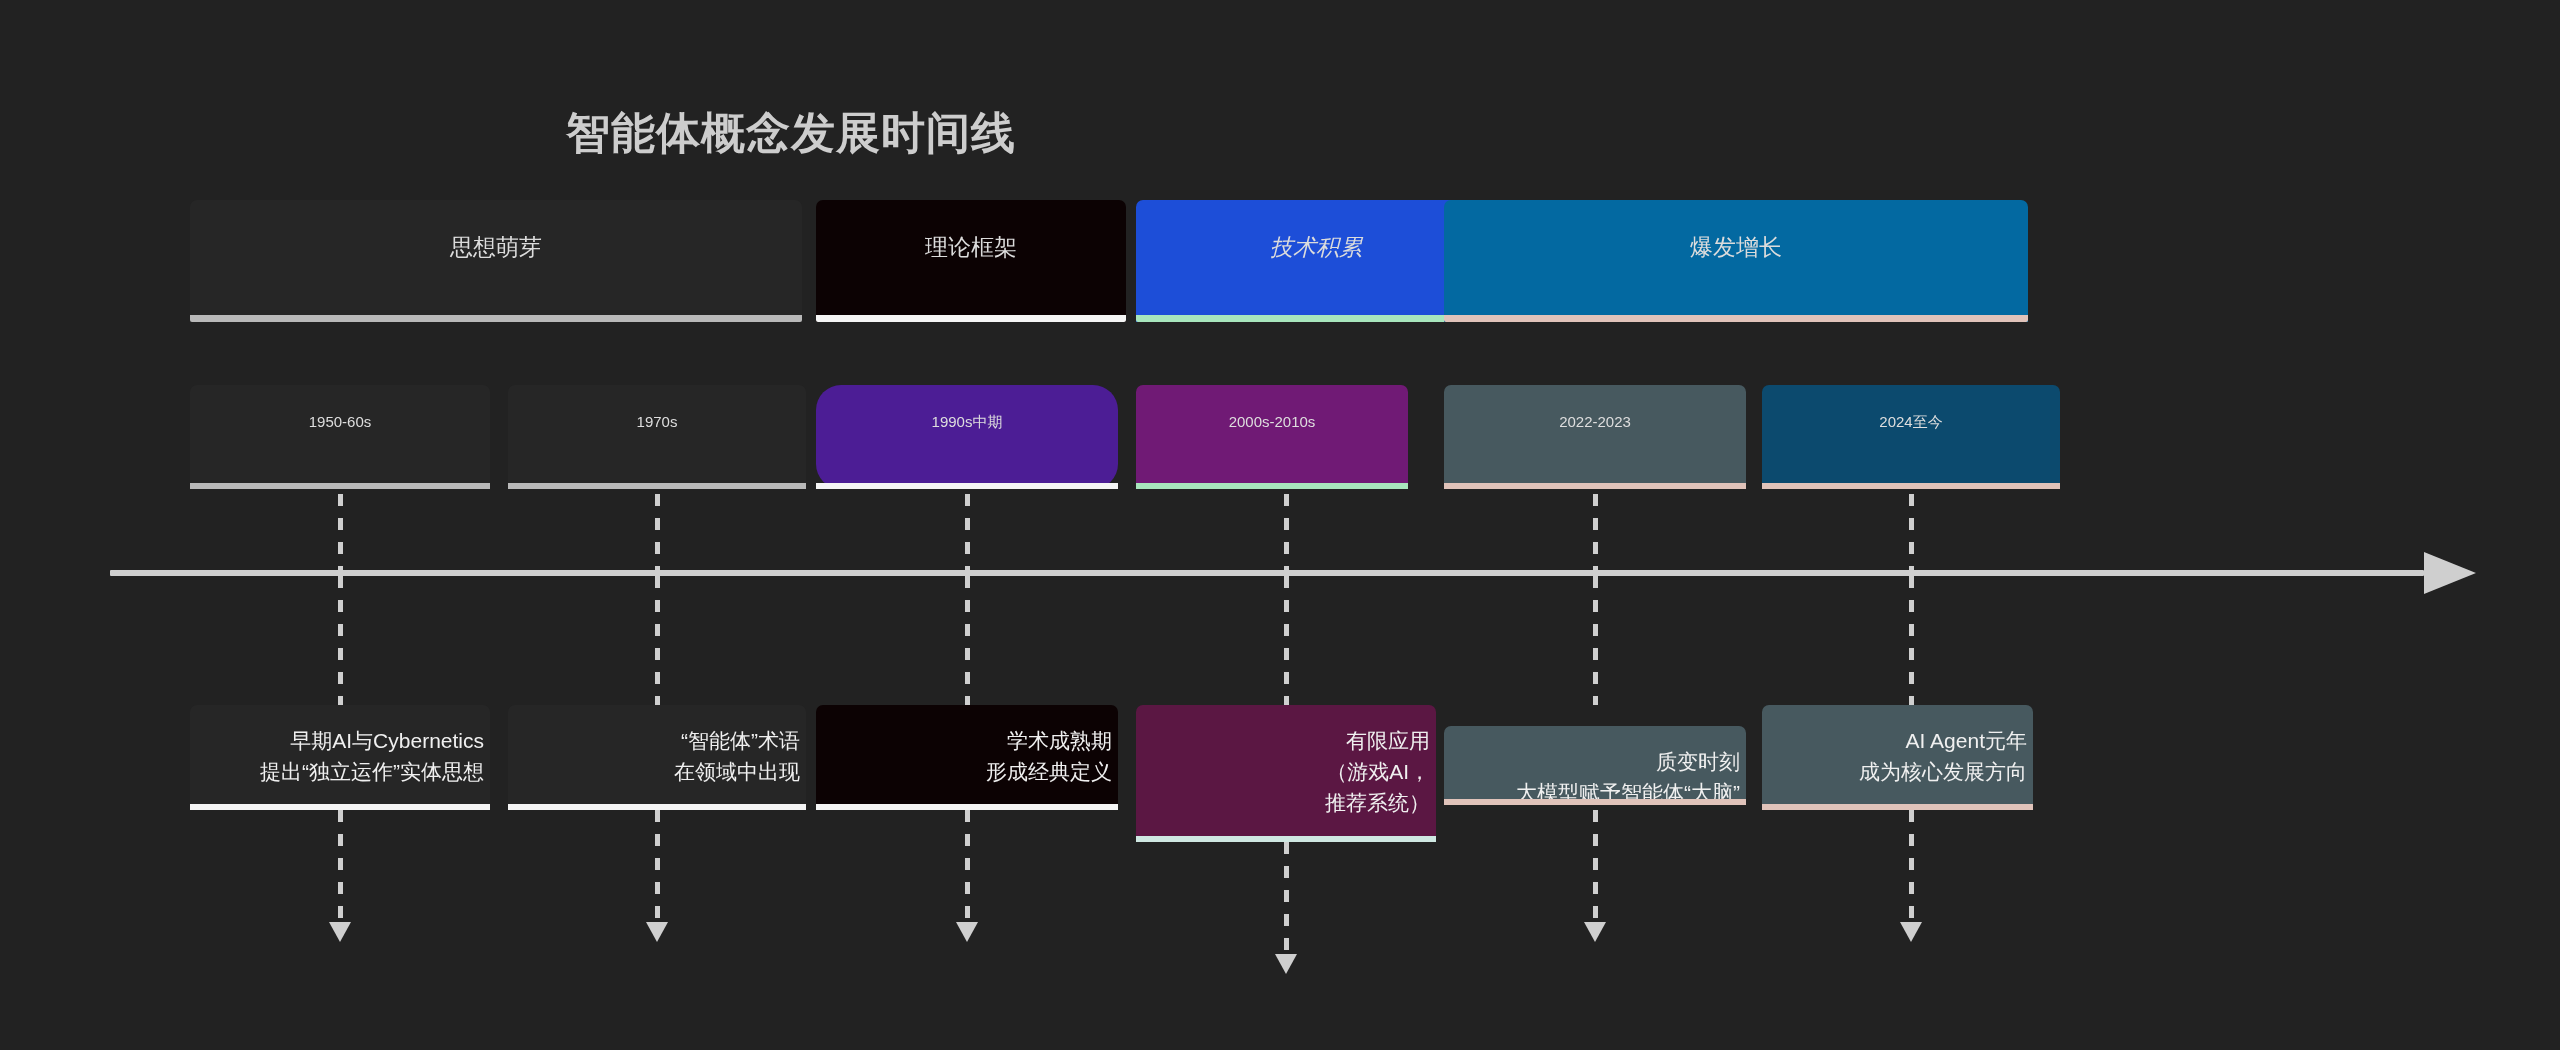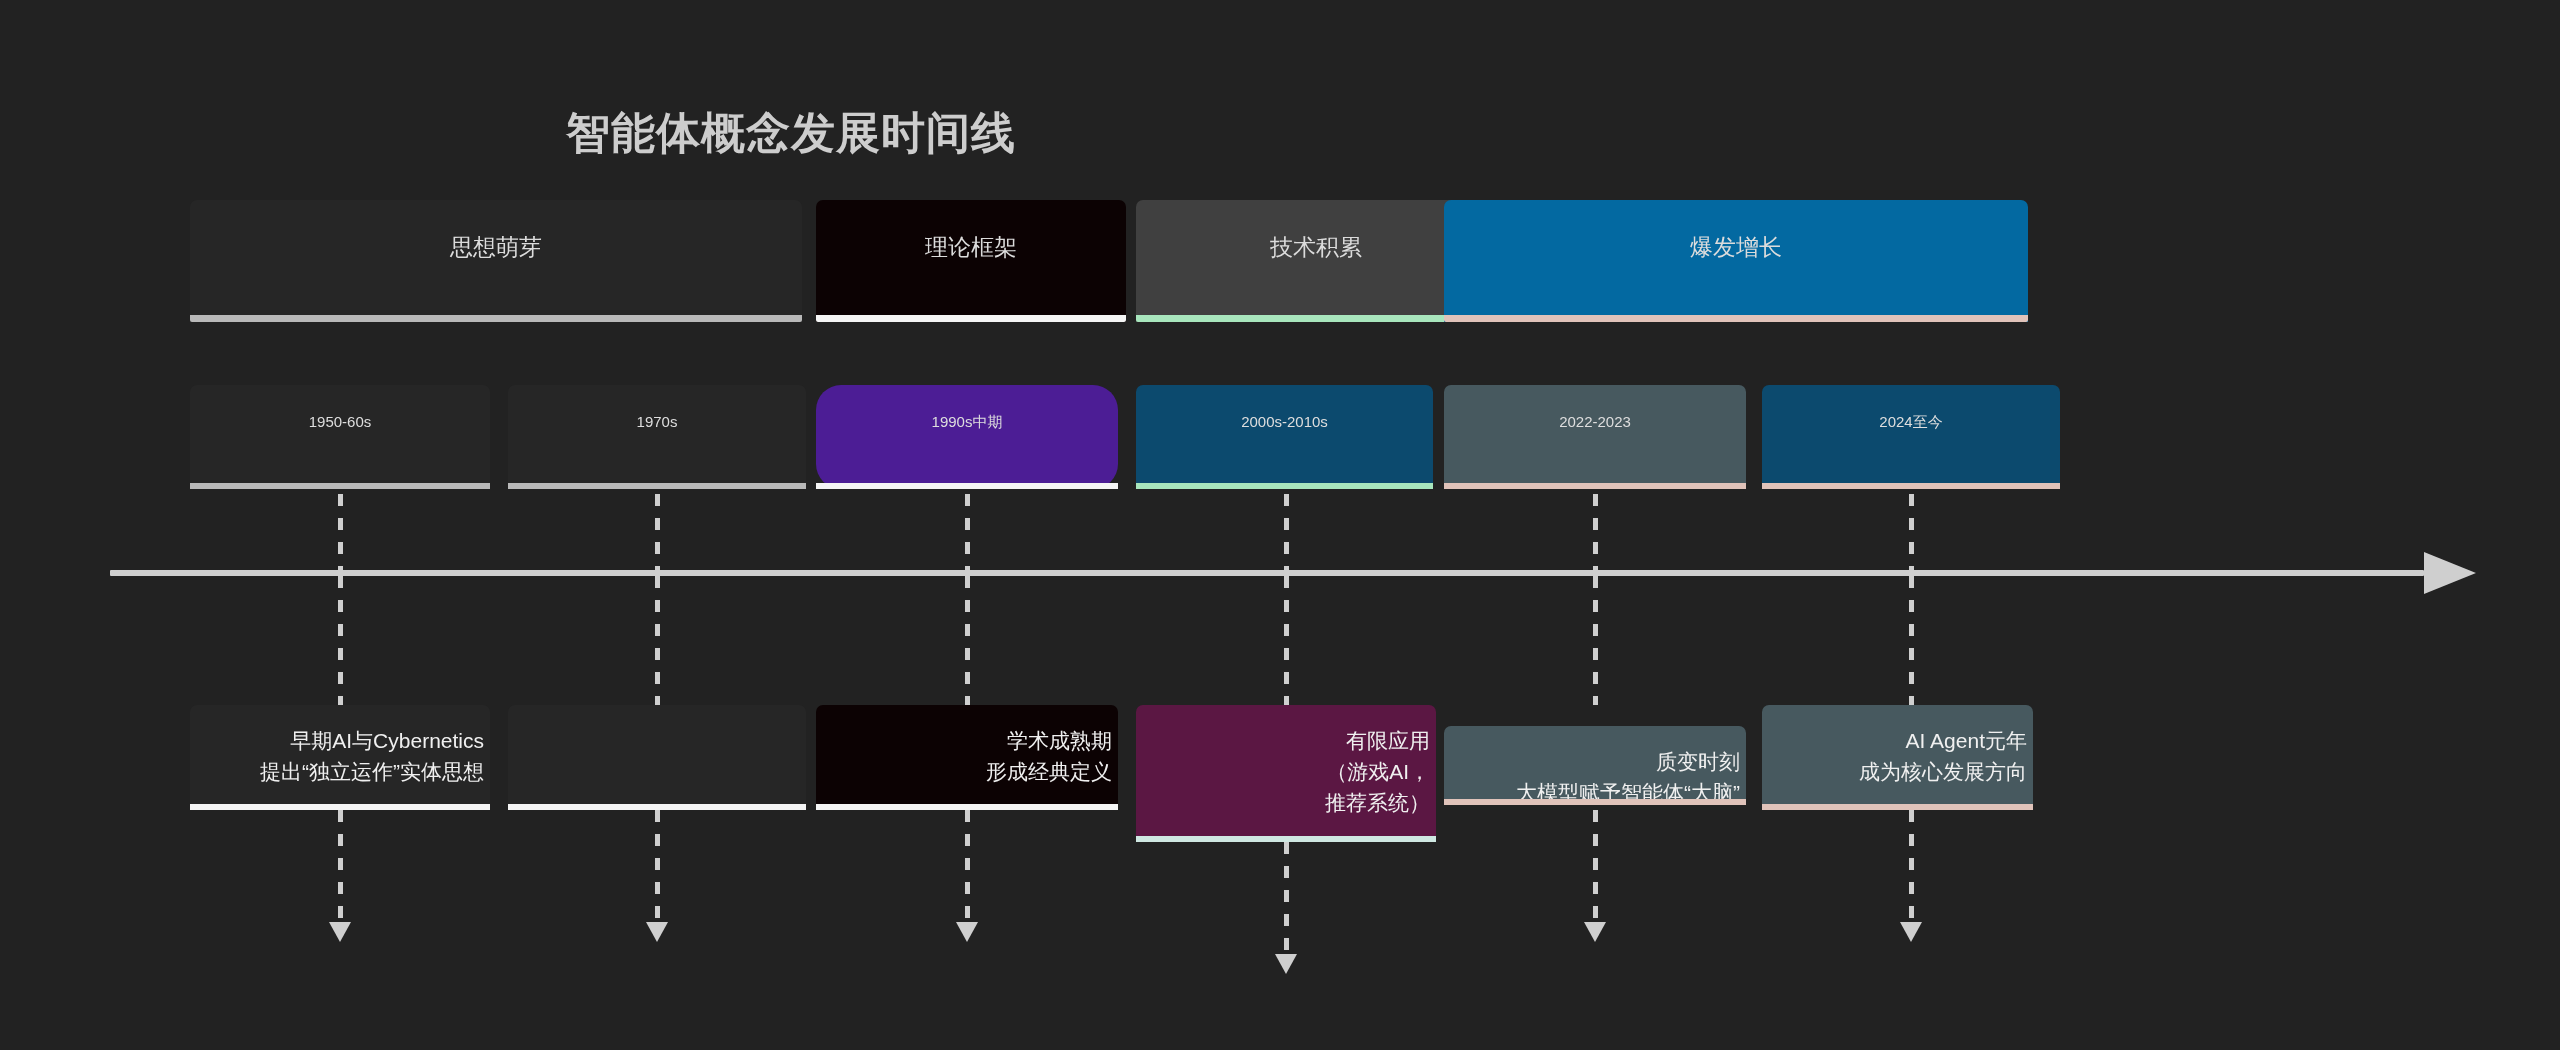--- a/index.html
+++ b/index.html
@@ -157,21 +157,21 @@
 
   <div id="phase-row">
       <div class="phase-band" style="left: 190px; width: 612px; background: rgb(38, 38, 38);">
         <div class="phase-label">思想萌芽</div>
         <div class="phase-rule" style="background: rgb(185, 185, 185);"></div>
       </div>
       <div class="phase-band" style="left: 816px; width: 310px; background: rgb(12, 2, 3);">
         <div class="phase-label">理论框架</div>
         <div class="phase-rule" style="background: rgb(245, 245, 245);"></div>
       </div>
-      <div class="phase-band" style="left: 1136px; width: 360px; background: #404040;">
+      <div class="phase-band" style="left: 1136px; width: 360px; background: #1d4ed8; font-style: italic;">
         <div class="phase-label">技术积累</div>
         <div class="phase-rule" style="background: rgb(168, 230, 189);"></div>
       </div>
       <div class="phase-band" style="left: 1444px; width: 584px; background: #0369a1;">
         <div class="phase-label">爆发增长</div>
         <div class="phase-rule" style="background: rgb(224, 195, 186);"></div>
       </div>
     </div>
   <div id="era-row">
       <div class="era-box" style="left: 190px; width: 300px; background: rgb(38, 38, 38);">
@@ -179,21 +179,21 @@
         <div class="era-rule" style="background: rgb(185, 185, 185);"></div>
       </div>
       <div class="era-box" style="left: 508px; width: 298px; background: rgb(38, 38, 38);">
         <div class="era-label">1970s</div>
         <div class="era-rule" style="background: rgb(185, 185, 185);"></div>
       </div>
       <div class="era-box" style="left: 816px; width: 302px; background: #4c1d95; border-radius: 25px;">
         <div class="era-label">1990s中期</div>
         <div class="era-rule" style="background: rgb(245, 245, 245);"></div>
       </div>
-      <div class="era-box" style="left: 1136px; width: 297px; background: #0c4a6e;">
+      <div class="era-box" style="left: 1136px; width: 272px; background: #701a75;">
         <div class="era-label">2000s-2010s</div>
         <div class="era-rule" style="background: rgb(168, 230, 189);"></div>
       </div>
       <div class="era-box" style="left: 1444px; width: 302px; background: rgb(71, 89, 95); padding-left: 37px;">
         <div class="era-label">2022-2023</div>
         <div class="era-rule" style="background: rgb(224, 195, 186);"></div>
       </div>
       <div class="era-box" style="left: 1762px; width: 298px; background: #0c4a6e;">
         <div class="era-label">2024至今</div>
         <div class="era-rule" style="background: rgb(224, 195, 186);"></div>
@@ -229,20 +229,22 @@
       <div class="dash" style="left: 1908.5px; top: 810px; height: 108px; background-image: linear-gradient(rgb(207, 207, 207) 0px, rgb(207, 207, 207) 12px, rgba(0, 0, 0, 0) 12px, rgba(0, 0, 0, 0) 24px);"></div>
       <div class="dash-head" style="left: 1900px; top: 922px; border-top-color: rgb(207, 207, 207);"></div>
     </div>
   <div id="desc-row">
       <div class="desc-box" style="left: 190px; width: 300px; top: 705px; height: 105px; background: rgb(38, 38, 38);">
         <div class="desc-text">早期AI与Cybernetics
 提出“独立运作”实体思想</div>
         <div class="desc-rule" style="background: rgb(245, 245, 245);"></div>
       </div>
       <div class="desc-box" style="left: 508px; width: 298px; top: 705px; height: 105px; background: rgb(38, 38, 38);">
+        <div class="desc-text">“智能体”术语
+在领域中出现</div>
         <div class="desc-rule" style="background: rgb(245, 245, 245);"></div>
       </div>
       <div class="desc-box" style="left: 816px; width: 302px; top: 705px; height: 105px; background: rgb(12, 2, 3);">
         <div class="desc-text">学术成熟期
 形成经典定义</div>
         <div class="desc-rule" style="background: rgb(245, 245, 245);"></div>
       </div>
       <div class="desc-box" style="left: 1136px; width: 300px; top: 705px; height: 137px; background: rgb(91, 23, 67);">
         <div class="desc-text">有限应用
 （游戏AI，

